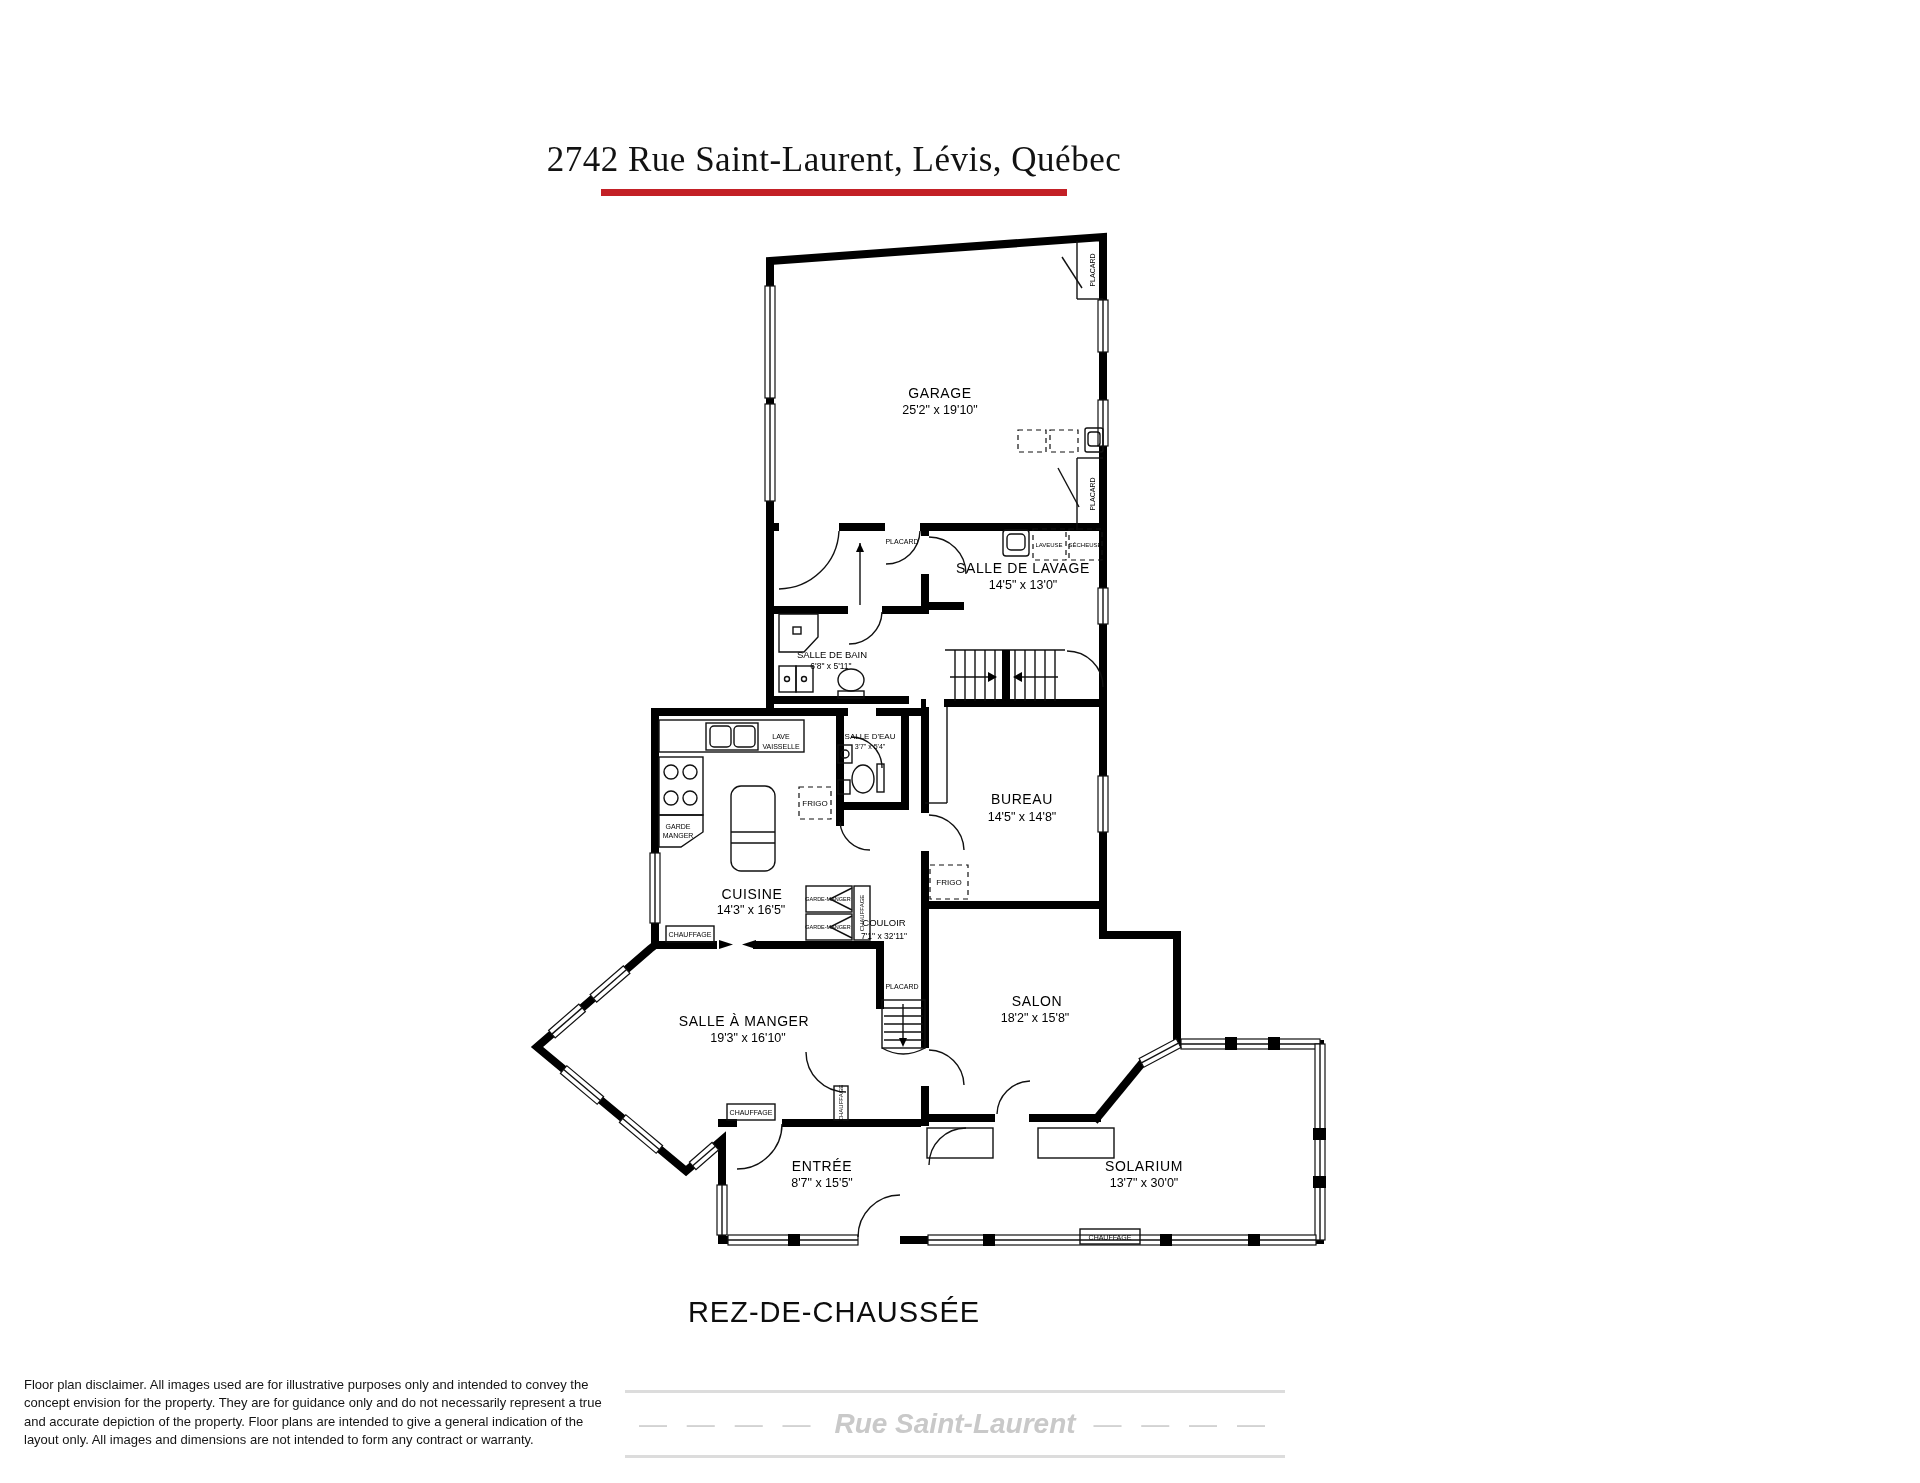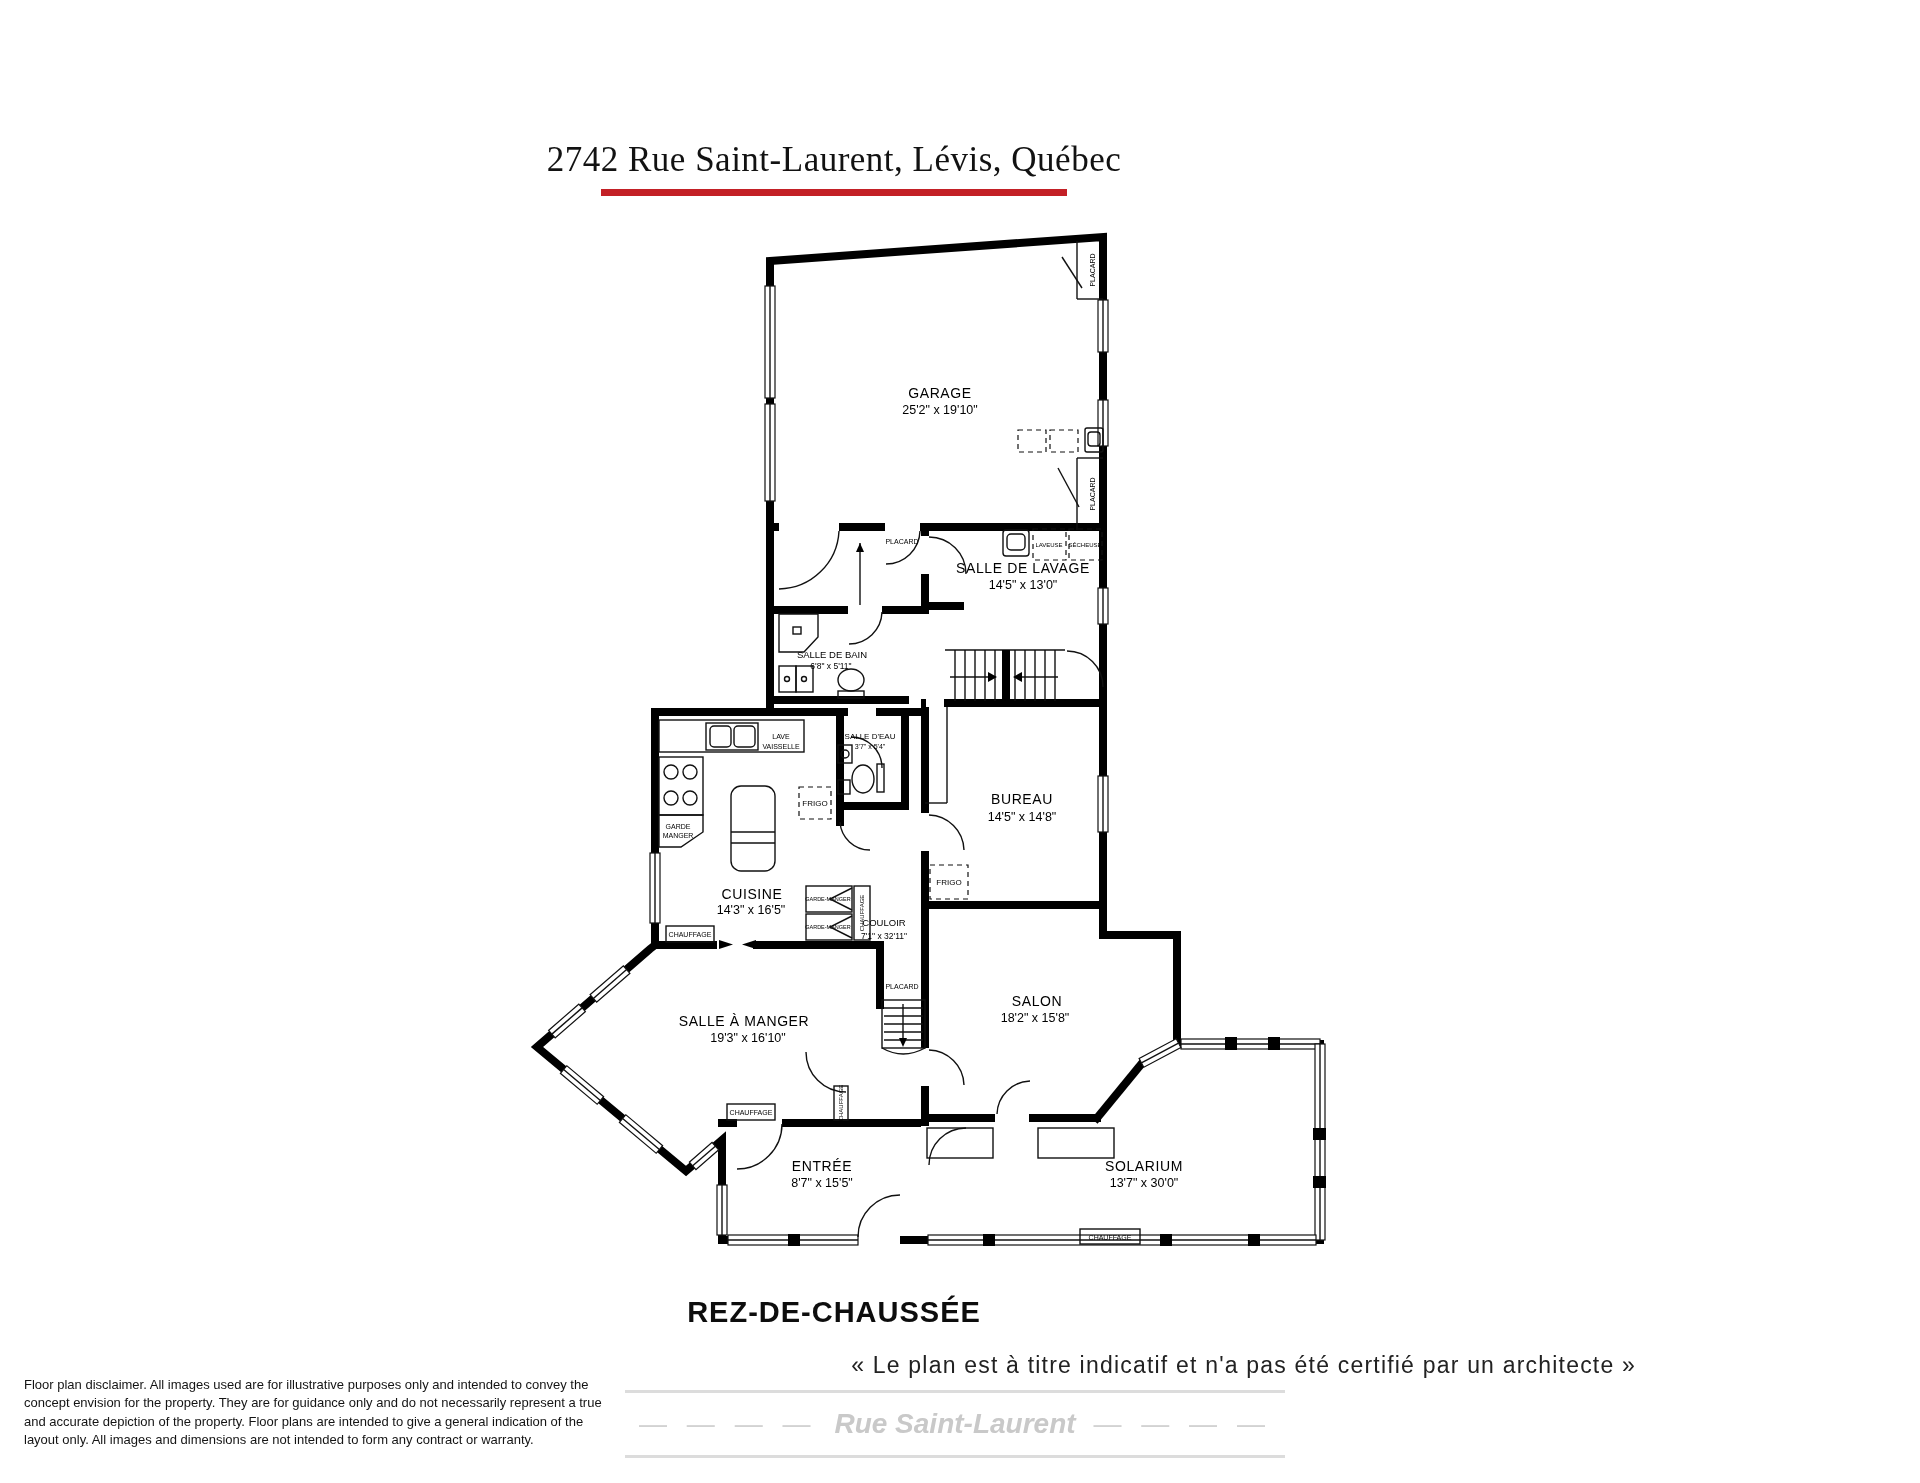--- a/index.html
+++ b/index.html
@@ -5,21 +5,21 @@
   html,body{margin:0;padding:0;background:#fff;}
   #page{position:relative;width:1668px;height:1483px;background:#fff;overflow:hidden;
         font-family:"Liberation Sans",sans-serif;color:#000;}
   
   #title-wrap{position:absolute;top:140px;left:0;width:100%;text-align:center;}
   #title{margin:0;font-family:"Liberation Serif",serif;font-weight:normal;
          font-size:35px;letter-spacing:.5px;color:#121212;}
   #title-underline{width:466px;height:7px;margin:9px auto 0;background:#c32026;}
   
   #floor-label{position:absolute;top:1296px;left:0;width:100%;text-align:center;
-               font-size:29px;font-weight:bold;letter-spacing:1px;color:#0d0d0d;}
+               font-size:29px;font-weight:normal;letter-spacing:1px;color:#0d0d0d;}
   
   #quote{position:absolute;top:1352px;right:32px;font-size:23px;letter-spacing:1.2px;
          color:#222;}
   
   #street{position:absolute;top:1390px;left:625px;width:660px;height:62px;
           border-top:3px solid #dcdcdc;border-bottom:3px solid #dcdcdc;
           display:flex;align-items:center;justify-content:center;gap:18px;
           font-size:28px;color:#c9c9c9;}
   #street .dash{letter-spacing:6px;color:#d2d2d2;font-style:normal;}
   #street .name{font-style:italic;font-weight:bold;}
@@ -322,21 +322,20 @@
       <text class="t7" x="690" y="934">CHAUFFAGE</text>
       <text class="t7" x="751" y="1112">CHAUFFAGE</text>
       <text class="t6" transform="rotate(-90 841 1103)" x="841" y="1103">CHAUFFAGE</text>
       <text class="t6" transform="rotate(-90 862 913)" x="862" y="913">CHAUFFAGE</text>
       <text class="t7" x="1110" y="1237">CHAUFFAGE</text>
     </g>
   </svg>
 
   <div id="floor-label">REZ-DE-CHAUSSÉE</div>
 
-  <div id="quote">« Le plan est à titre indicatif et n'a pas été certifié par un architecte »</div>
 
   <div id="street">
     <span class="dash">—  —  —  —</span>
     <span class="name">Rue Saint-Laurent</span>
     <span class="dash">—  —  —  —</span>
   </div>
 
   <p id="disclaimer">Floor plan disclaimer. All images used are for illustrative purposes only and intended to convey the concept envision for the property. They are for guidance only and do not necessarily represent a true and accurate depiction of the property. Floor plans are intended to give a general indication of the layout only. All images and dimensions are not intended to form any contract or warranty.</p>
 
 </div>

